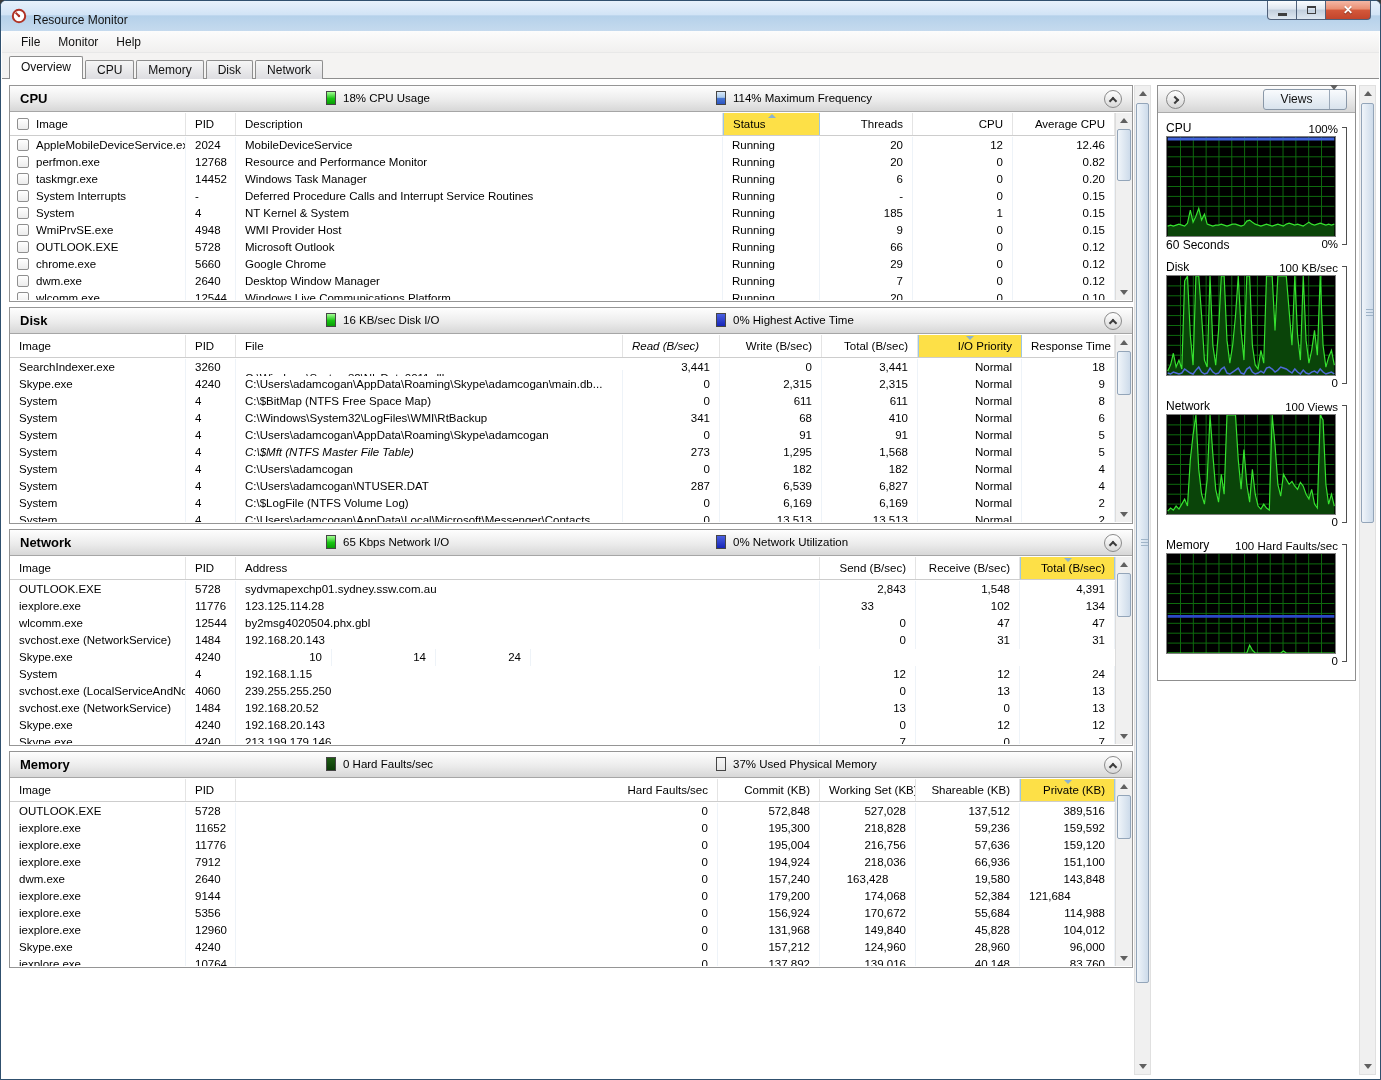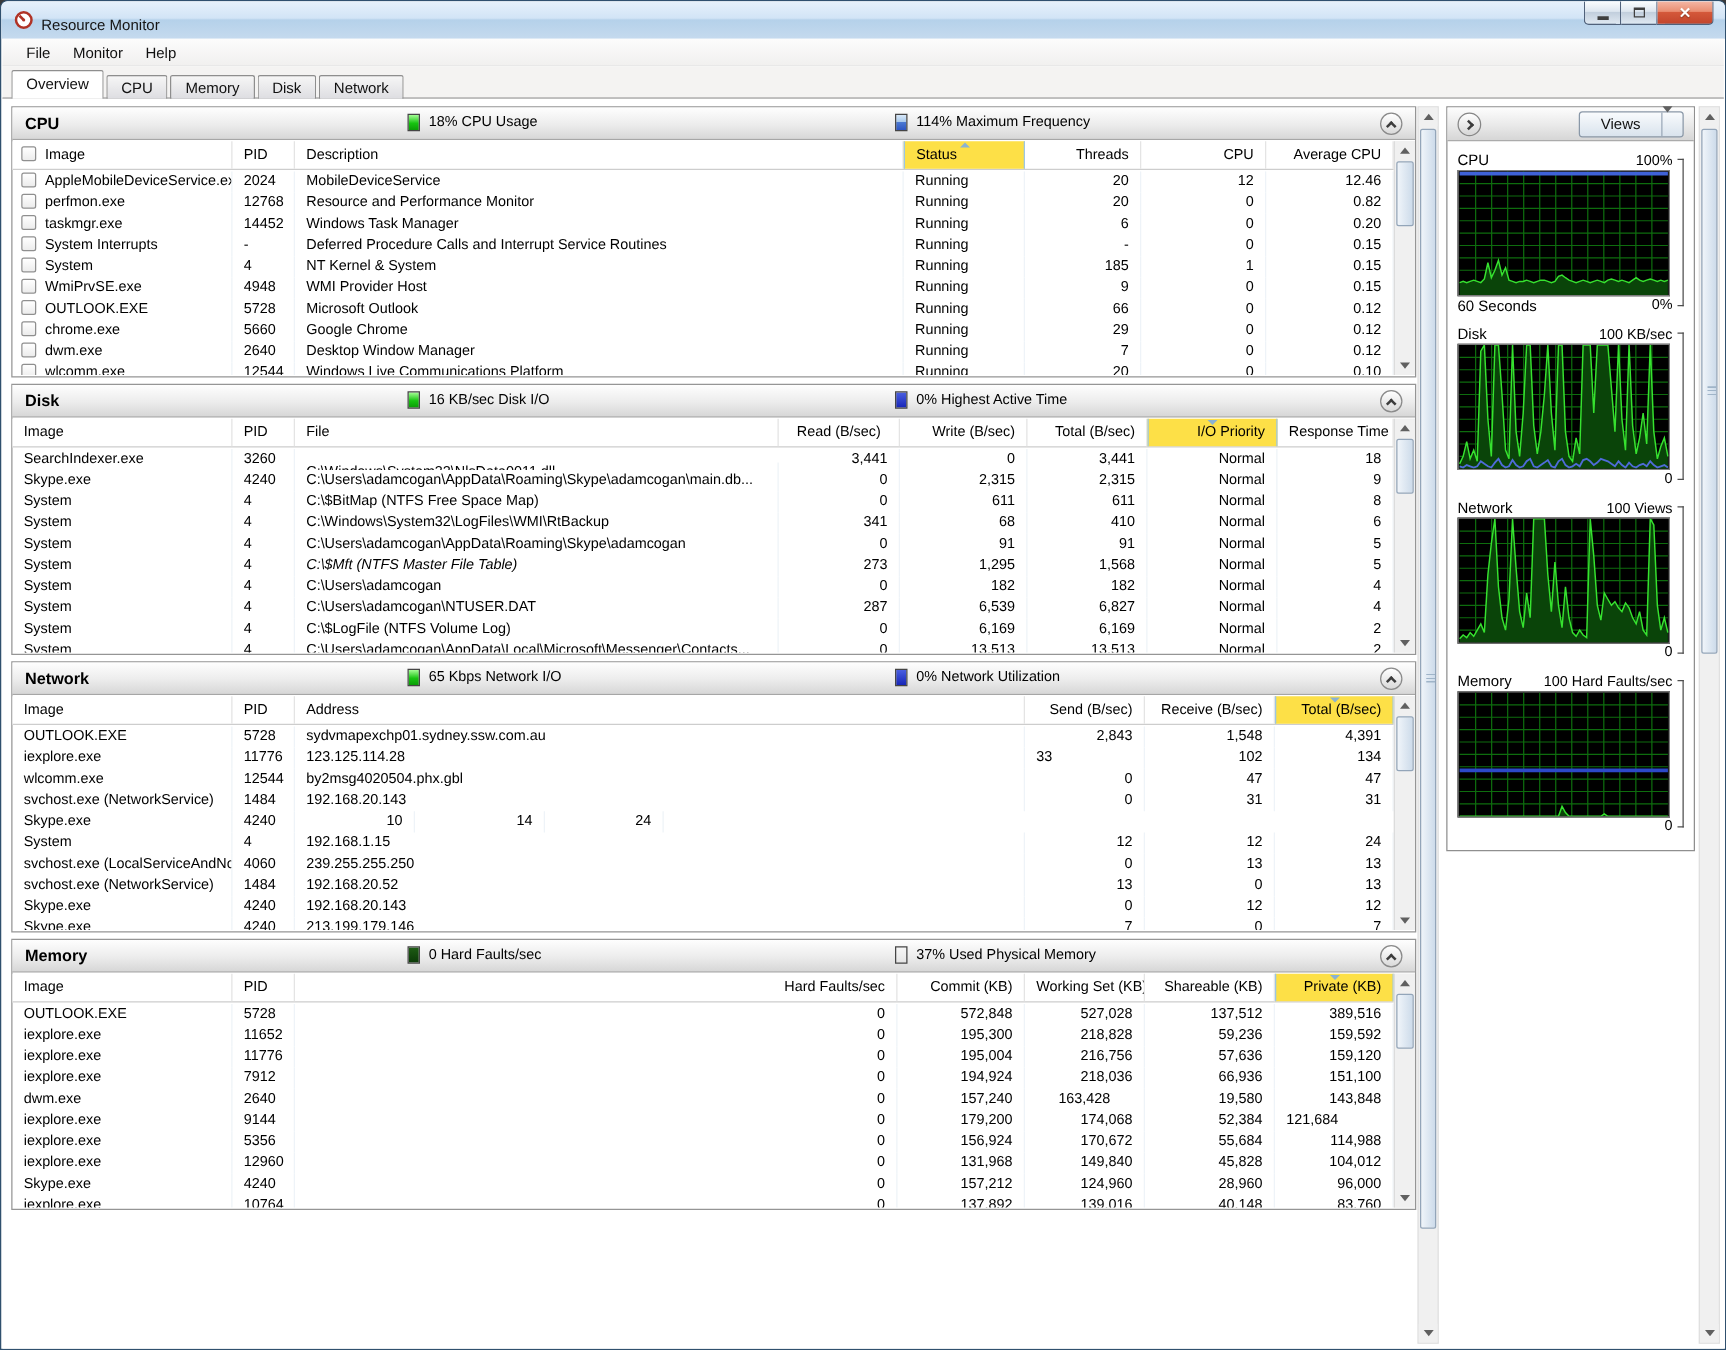--- a/index.html
+++ b/index.html
@@ -271,21 +271,21 @@
               <span class="glabel">0% Highest Active Time</span>
             </span>
             <div class="collapse-btn">
               <span class="chev"></span>
             </div>
           </div>
           <div class="col-head">
             <div class="hcell" style="width: 176px; text-align: left;"><span>Image</span></div>
             <div class="hcell" style="width: 50px; text-align: left;"><span>PID</span></div>
             <div class="hcell flex" style="text-align: left;"><span>File</span></div>
-            <div class="hcell" style="width: 97px; text-align: center;"><span>Read (B/sec)</span></div>
+            <div class="hcell" style="width: 97px; text-align: left; font-style: italic;"><span>Read (B/sec)</span></div>
             <div class="hcell" style="width: 102px; text-align: right;"><span>Write (B/sec)</span></div>
             <div class="hcell" style="width: 96px; text-align: right;"><span>Total (B/sec)</span></div>
             <div class="hcell sorted" style="width: 104px; text-align: right;"><span>I/O Priority</span><span class="sort-arrow desc"></span></div>
             <div class="hcell" style="width: 93px; text-align: left;"><span>Response Time ...</span></div>
           </div>
           <div class="t-body">
             <div class="row">
               <div class="cell" style="width: 176px; text-align: left;"><span>SearchIndexer.exe</span></div>
               <div class="cell" style="width: 50px; text-align: left;"><span>3260</span></div>
               <div class="cell flex" style="text-align: left; margin-top: 11px;"><span>C:\Windows\System32\NlsData0011.dll</span></div>
@@ -425,21 +425,21 @@
               <div class="cell" style="width: 50px; text-align: left;"><span>5728</span></div>
               <div class="cell flex" style="text-align: left;"><span>sydvmapexchp01.sydney.ssw.com.au</span></div>
               <div class="cell" style="width: 96px; text-align: right;"><span>2,843</span></div>
               <div class="cell" style="width: 104px; text-align: right;"><span>1,548</span></div>
               <div class="cell" style="width: 95px; text-align: right;"><span>4,391</span></div>
             </div>
             <div class="row">
               <div class="cell" style="width: 176px; text-align: left;"><span>iexplore.exe</span></div>
               <div class="cell" style="width: 50px; text-align: left;"><span>11776</span></div>
               <div class="cell flex" style="text-align: left;"><span>123.125.114.28</span></div>
-              <div class="cell" style="width: 96px; text-align: left;"><span>33</span></div>
+              <div class="cell" style="width: 96px; text-align: center;"><span>33</span></div>
               <div class="cell" style="width: 104px; text-align: right;"><span>102</span></div>
               <div class="cell" style="width: 95px; text-align: right;"><span>134</span></div>
             </div>
             <div class="row">
               <div class="cell" style="width: 176px; text-align: left;"><span>wlcomm.exe</span></div>
               <div class="cell" style="width: 50px; text-align: left;"><span>12544</span></div>
               <div class="cell flex" style="text-align: left;"><span>by2msg4020504.phx.gbl</span></div>
               <div class="cell" style="width: 96px; text-align: right;"><span>0</span></div>
               <div class="cell" style="width: 104px; text-align: right;"><span>47</span></div>
               <div class="cell" style="width: 95px; text-align: right;"><span>47</span></div>

